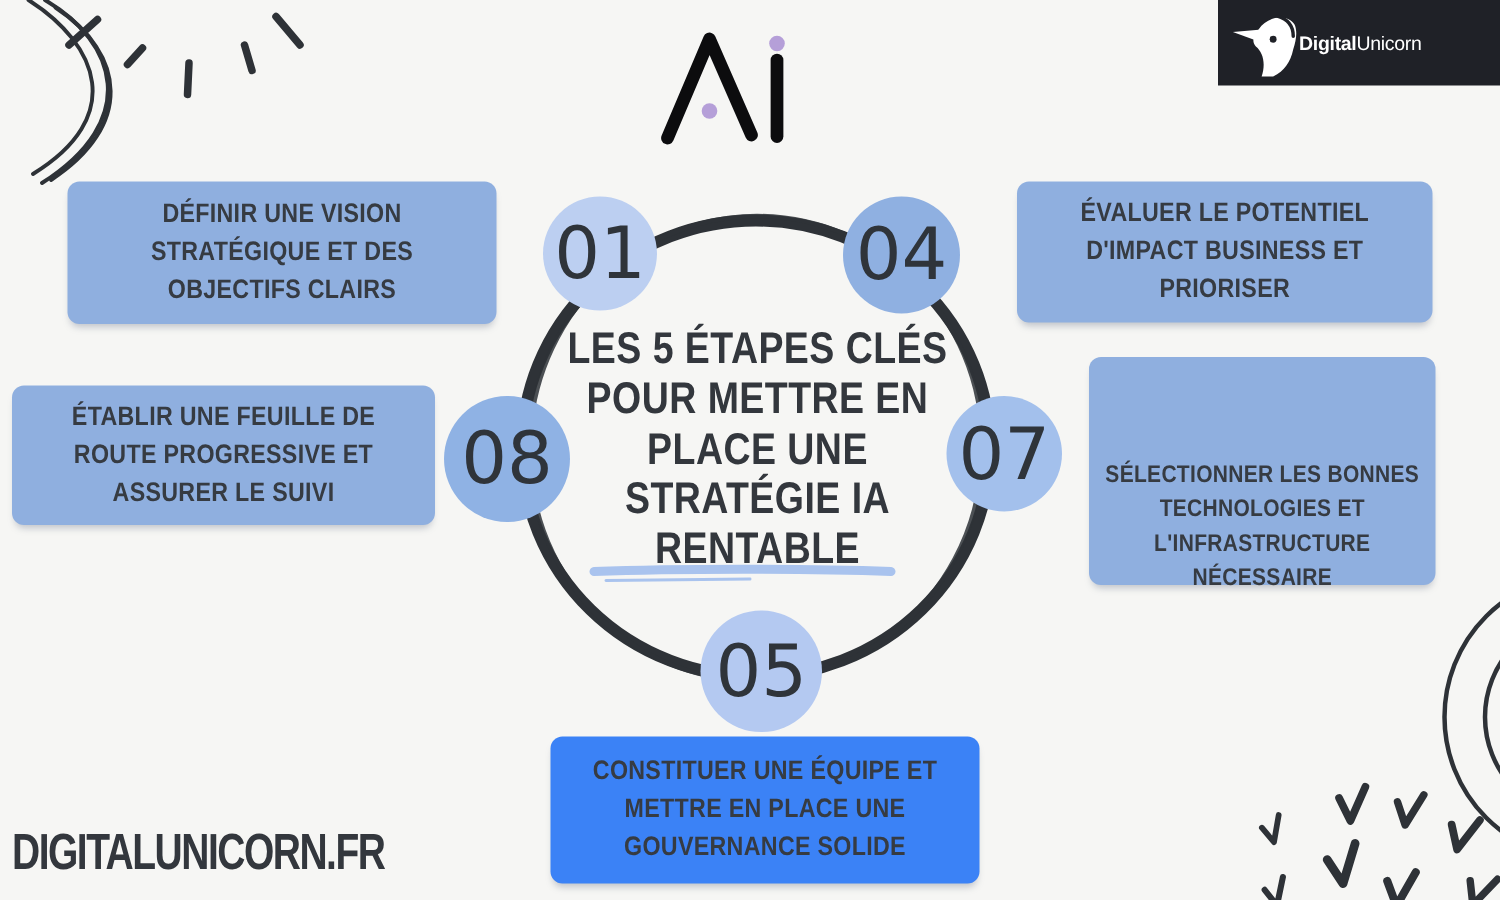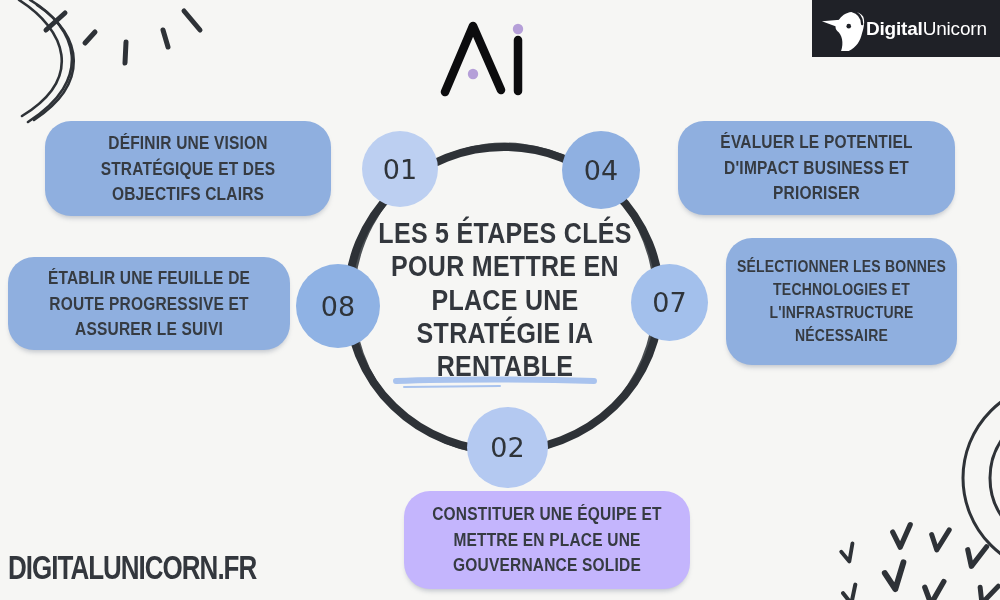--- a/index.html
+++ b/index.html
@@ -15,58 +15,58 @@
 
   
   .ai-logo{position:absolute;left:440px;top:20px;z-index:2;}
 
   
   .badge{
     position:absolute;left:812px;top:0;width:188px;height:57px;
     z-index:2;display:flex;align-items:center;box-sizing:border-box;
     padding:0 6px 0 8px;
   }
-  .badge-text{color:#ffffff;font-size:19px;letter-spacing:-0.2px;white-space:nowrap;}
+  .badge-text{color:#ffffff;font-size:13px;letter-spacing:-0.2px;white-space:nowrap;}
   .badge-text .bold{font-weight:700;}
   .badge-text .regular{font-weight:400;}
 
   
   .main-title{
     position:absolute;left:350px;top:216px;width:310px;z-index:2;
     text-align:center;color:#33373d;
     font-weight:700;font-size:25px;line-height:1.13;
     letter-spacing:0.3px;white-space:pre-line;
     transform:scaleY(1.18);transform-origin:center top;
   }
 
   
   .step-box{
-    position:absolute;z-index:1;border-radius:26px;
+    position:absolute;z-index:1;border-radius:8px;
     display:flex;align-items:center;justify-content:center;
     box-shadow:0 4px 5px -2px rgba(110,120,140,0.4);
   }
   .step-text{
     text-align:center;color:#363b42;font-weight:700;
     font-size:15.5px;line-height:1.42;letter-spacing:0.2px;
     white-space:pre-line;
     transform:scaleY(1.15);transform-origin:center center;
   }
   .box1{left:45px;top:121px;width:286px;height:95px;}
   .box2{left:678px;top:121px;width:277px;height:94px;}
-  .box3{left:726px;top:238px;width:231px;height:127px;}
+  .box3{left:726px;top:238px;width:231px;height:152px;align-items:flex-end;}
   .box3 .step-text{font-size:14px;}
   .box4{left:367px;top:491px;width:286px;height:98px;}
   .box5{left:8px;top:257px;width:282px;height:93px;}
 
   
   .num-circle{
     position:absolute;z-index:3;border-radius:50%;
     display:flex;align-items:center;justify-content:center;
     color:#2f343a;font-family:"DejaVu Sans", sans-serif;
-    font-weight:400;font-size:27px;
+    font-weight:400;font-size:48px;
   }
   .c01{left:362px;top:131px;width:76px;height:76px;}
   .c02{left:562px;top:131px;width:78px;height:78px;}
   .c03{left:631px;top:264px;width:77px;height:77px;}
   .c04{left:467px;top:407px;width:81px;height:81px;}
   .c05{left:296px;top:264px;width:84px;height:84px;}
 
   
   .footer-site{
     position:absolute;left:8px;top:548px;z-index:2;
@@ -156,32 +156,32 @@
   <div class="step-box box2" style="background-color: rgb(143, 175, 223); align-items: center;">
     <div class="step-text">ÉVALUER LE POTENTIEL
 D'IMPACT BUSINESS ET
 PRIORISER</div>
   </div>
   <div class="step-box box3" style="background-color: rgb(143, 175, 223);">
     <div class="step-text">SÉLECTIONNER LES BONNES
 TECHNOLOGIES ET
 L'INFRASTRUCTURE NÉCESSAIRE</div>
   </div>
-  <div class="step-box box4" style="background-color: #c4b5fd; margin-left: 37px;">
+  <div class="step-box box4" style="background-color: #3b82f6;">
     <div class="step-text">CONSTITUER UNE ÉQUIPE ET
 METTRE EN PLACE UNE
 GOUVERNANCE SOLIDE</div>
   </div>
   <div class="step-box box5" style="background-color: rgb(143, 175, 223);">
     <div class="step-text">ÉTABLIR UNE FEUILLE DE
 ROUTE PROGRESSIVE ET
 ASSURER LE SUIVI</div>
   </div>
 
   <div class="num-circle c01" style="background-color: rgb(188, 207, 241);">01</div>
   <div class="num-circle c02" style="background-color: rgb(143, 176, 225);">04</div>
   <div class="num-circle c03" style="background-color: rgb(163, 192, 236);">07</div>
-  <div class="num-circle c04" style="background-color: rgb(180, 201, 241);">02</div>
+  <div class="num-circle c04" style="background-color: rgb(180, 201, 241);">05</div>
   <div class="num-circle c05" style="background-color: rgb(143, 178, 228);">08</div>
 
   <div class="footer-site">DIGITALUNICORN.FR</div>
 
 </div>
 
 </body></html>

